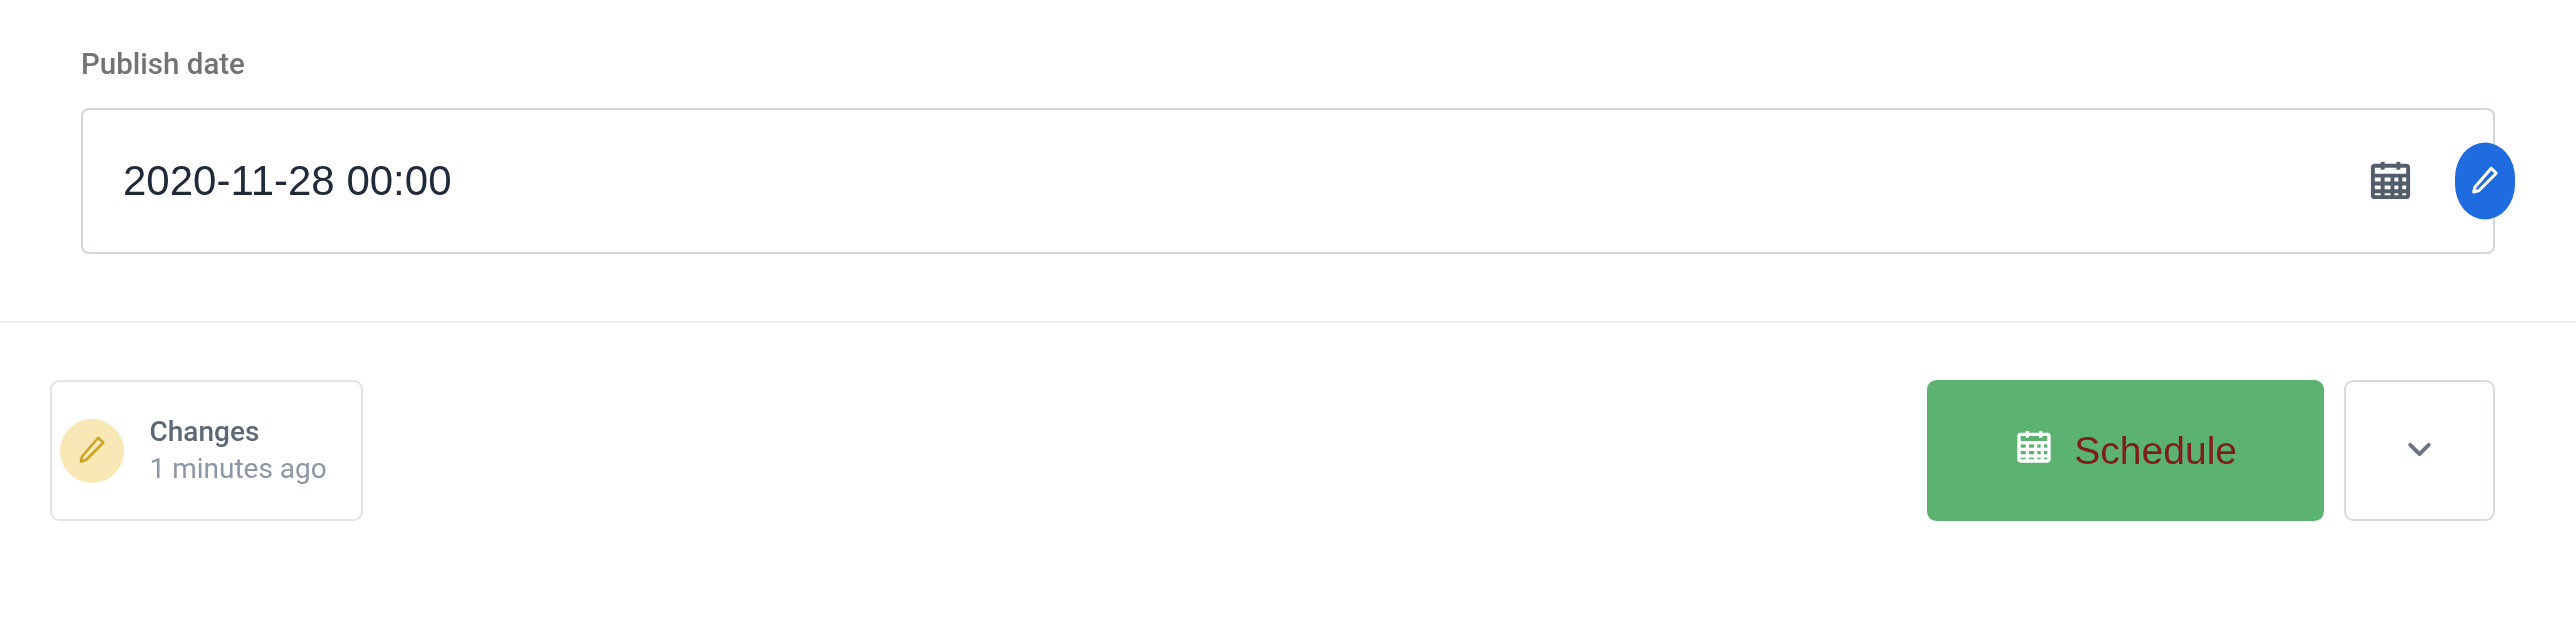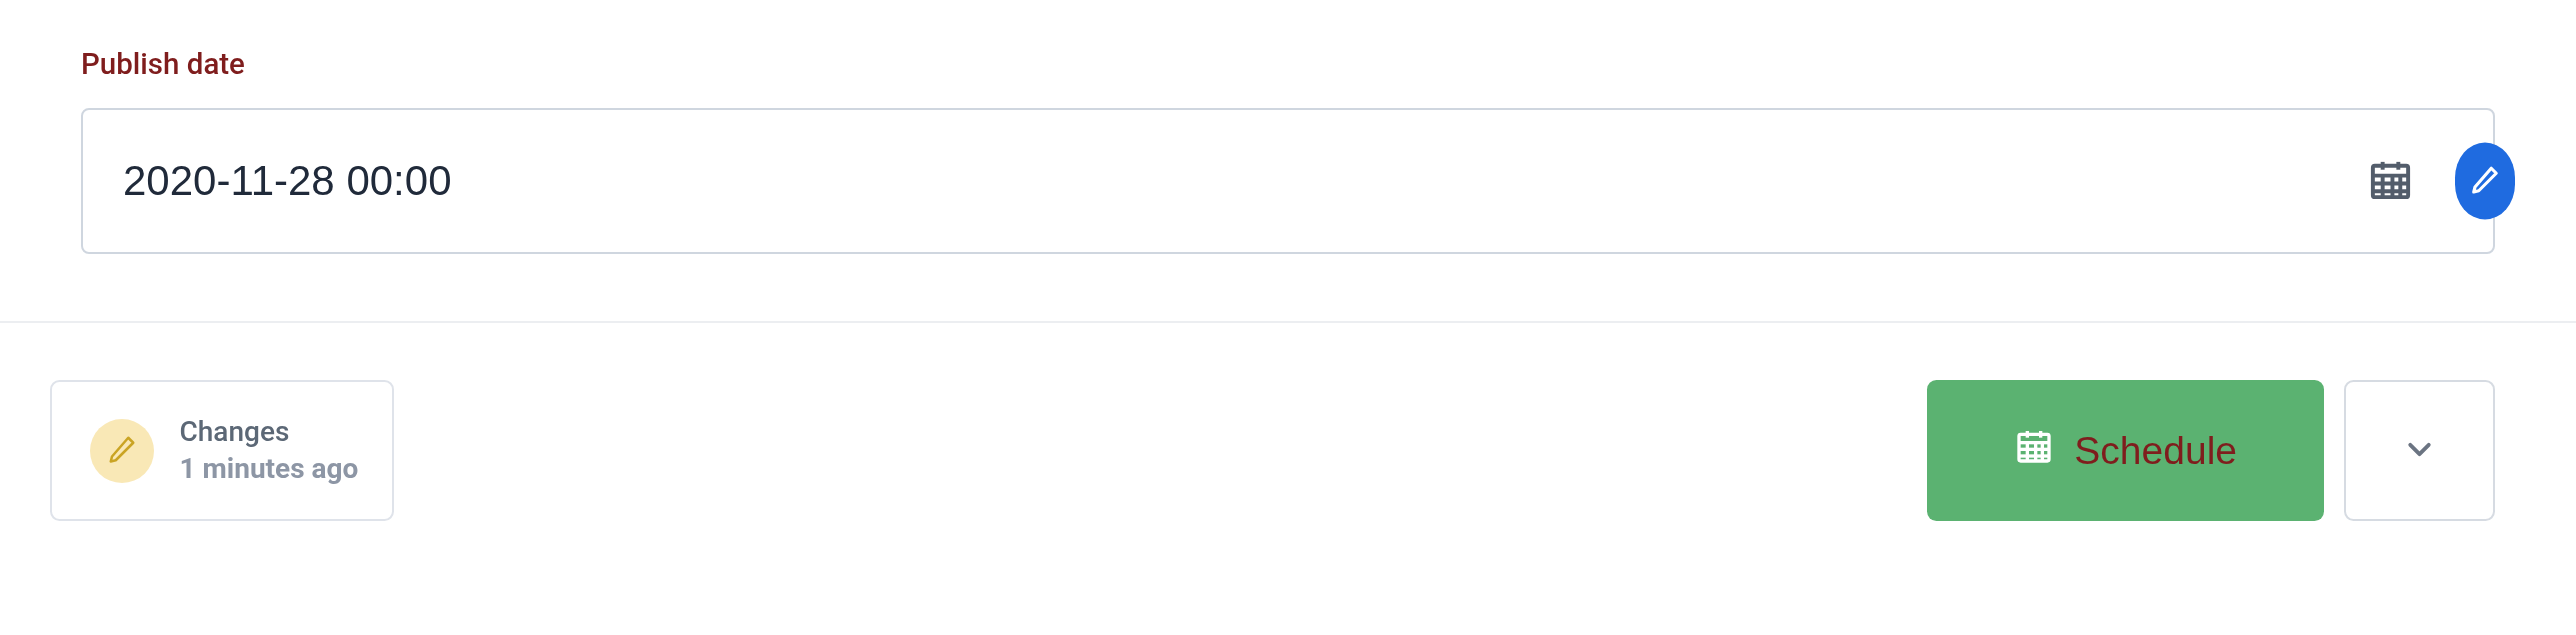--- a/index.html
+++ b/index.html
@@ -13,21 +13,21 @@
       width: 2576px;
       height: 635px;
       position: relative;
     }
     .container {
       padding: 47px 81px 0 81px;
     }
     .field-label {
       font-size: 29.5px;
       font-weight: 500;
-      color: #7f1d1d;
+      color: #737373;
       margin-bottom: 27px;
     }
     .date-input-wrap {
       position: relative;
       width: 100%;
     }
     .date-input {
       width: 100%;
       height: 146px;
       padding: 0 40px;
@@ -75,21 +75,21 @@
       display: flex;
       align-items: stretch;
       justify-content: space-between;
     }
     .changes-card {
       display: inline-flex;
       align-items: center;
       gap: 25.5px;
       border: 2px solid #dfe3ea;
       border-radius: 9.4px;
-      padding: 20px 34px 20px 38px;
+      padding: 20px 34px 20px 8px;
       cursor: pointer;
       background: #fff;
     }
     .changes-icon-circle {
       width: 64px;
       height: 64px;
       border-radius: 50%;
       background: #f9e8b6;
       display: flex;
       align-items: center;
@@ -104,21 +104,21 @@
       flex-direction: column;
       line-height: 1.3;
     }
     .changes-title {
       font-size: 28px;
       font-weight: 500;
       color: #5c6876;
     }
     .changes-time {
       font-size: 28px;
-      font-weight: 700;
+      font-weight: 400;
       color: #8d96a5;
     }
     .footer-right {
       display: flex;
       gap: 20px;
       align-items: stretch;
     }
     .schedule-btn {
       display: inline-flex;
       align-items: center;

